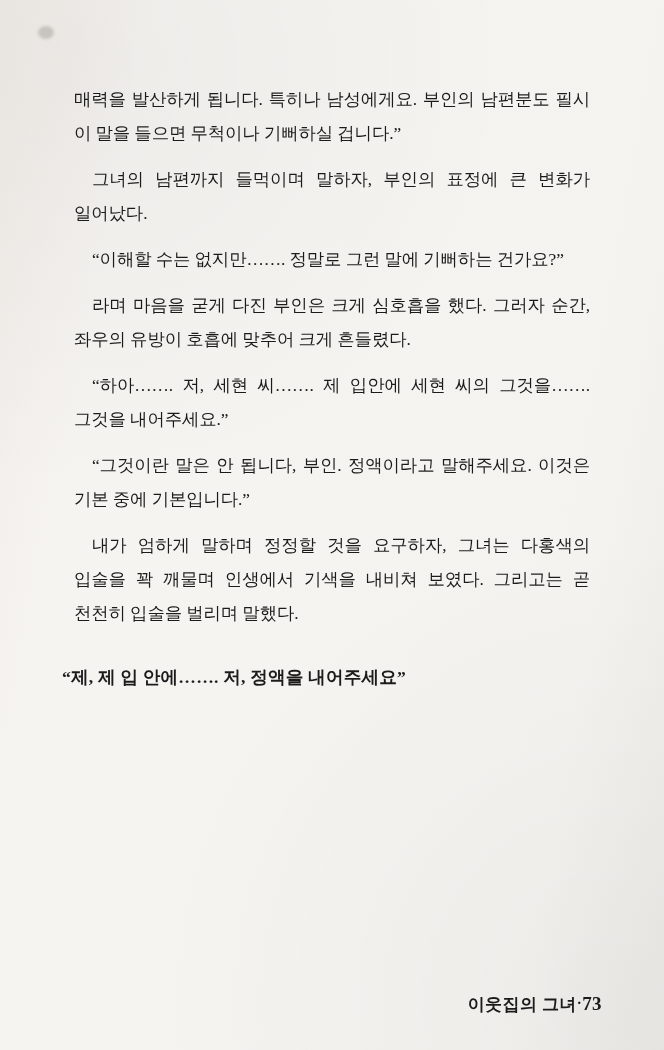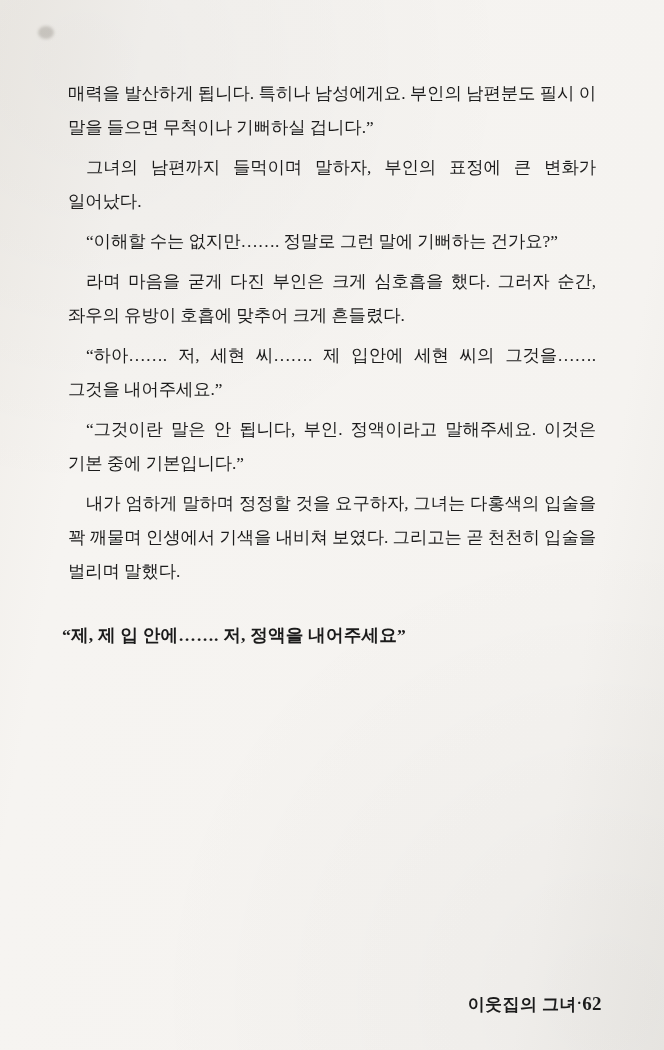--- a/index.html
+++ b/index.html
@@ -38,21 +38,21 @@
     background: rgba(120, 112, 104, 0.30);
     filter: blur(1.4px);
   }
   .content {
     position: absolute;
     left: 62px;
     top: 70px;
     width: 540px;
   }
   p {
-    margin: 6px;
+    margin: 12px;
     font-size: 17.4px;
     line-height: 34px;
     text-align: justify;
     text-justify: inter-character;
     letter-spacing: -0.1px;
     word-break: keep-all;
   }
   p.indent {
     text-indent: 18px;
   }
@@ -104,15 +104,15 @@
     <p class="indent">“그것이란 말은 안 됩니다, 부인. 정액이라고 말해주세요. 이것은 기본 중에 기본입니다.”</p>
     <p class="indent">내가 엄하게 말하며 정정할 것을 요구하자, 그녀는 다홍색의 입술을 꽉 깨물며 인생에서 기색을 내비쳐 보였다. 그리고는 곧 천천히 입술을 벌리며 말했다.</p>
 
     <div class="emphasis-line">“제, 제 입 안에……. 저, 정액을 내어주세요”</div>
 
   </div>
 
   <div class="footer">
     <span>이웃집의 그녀</span>
     <span class="dot">·</span>
-    <span class="pagenum">62</span>
+    <span class="pagenum">73</span>
   </div>
 </div>
 
 </body></html>

